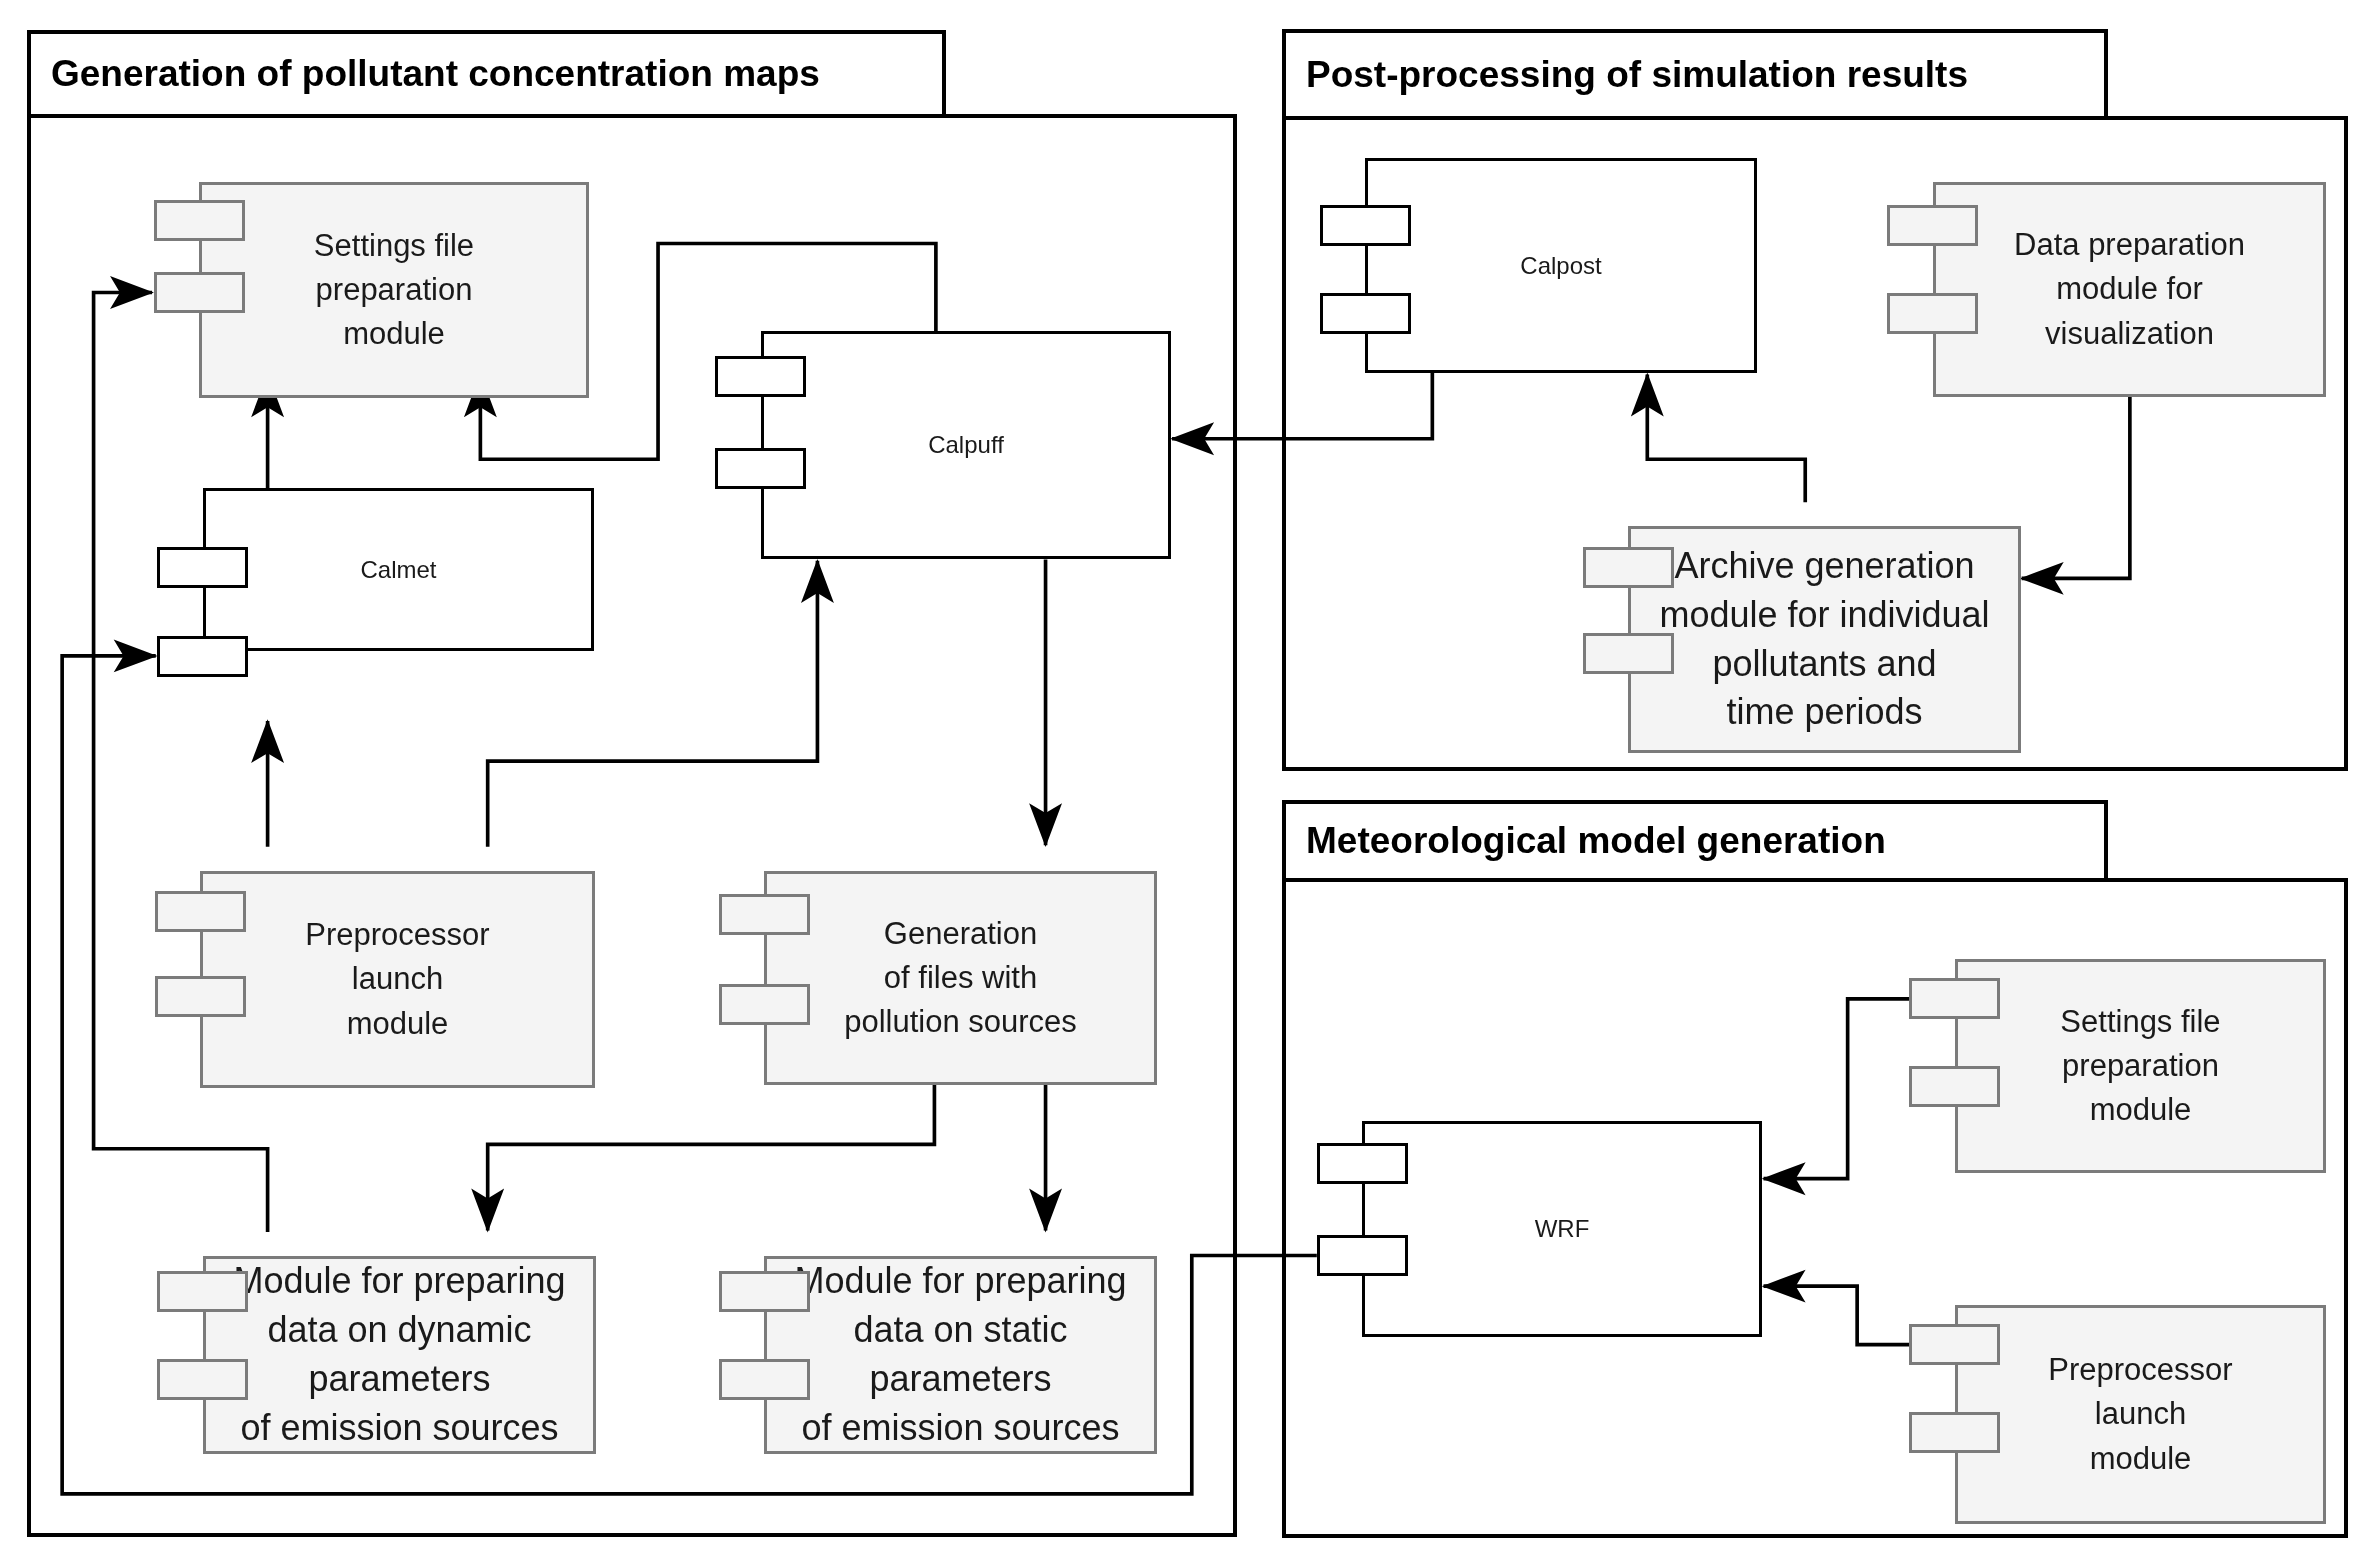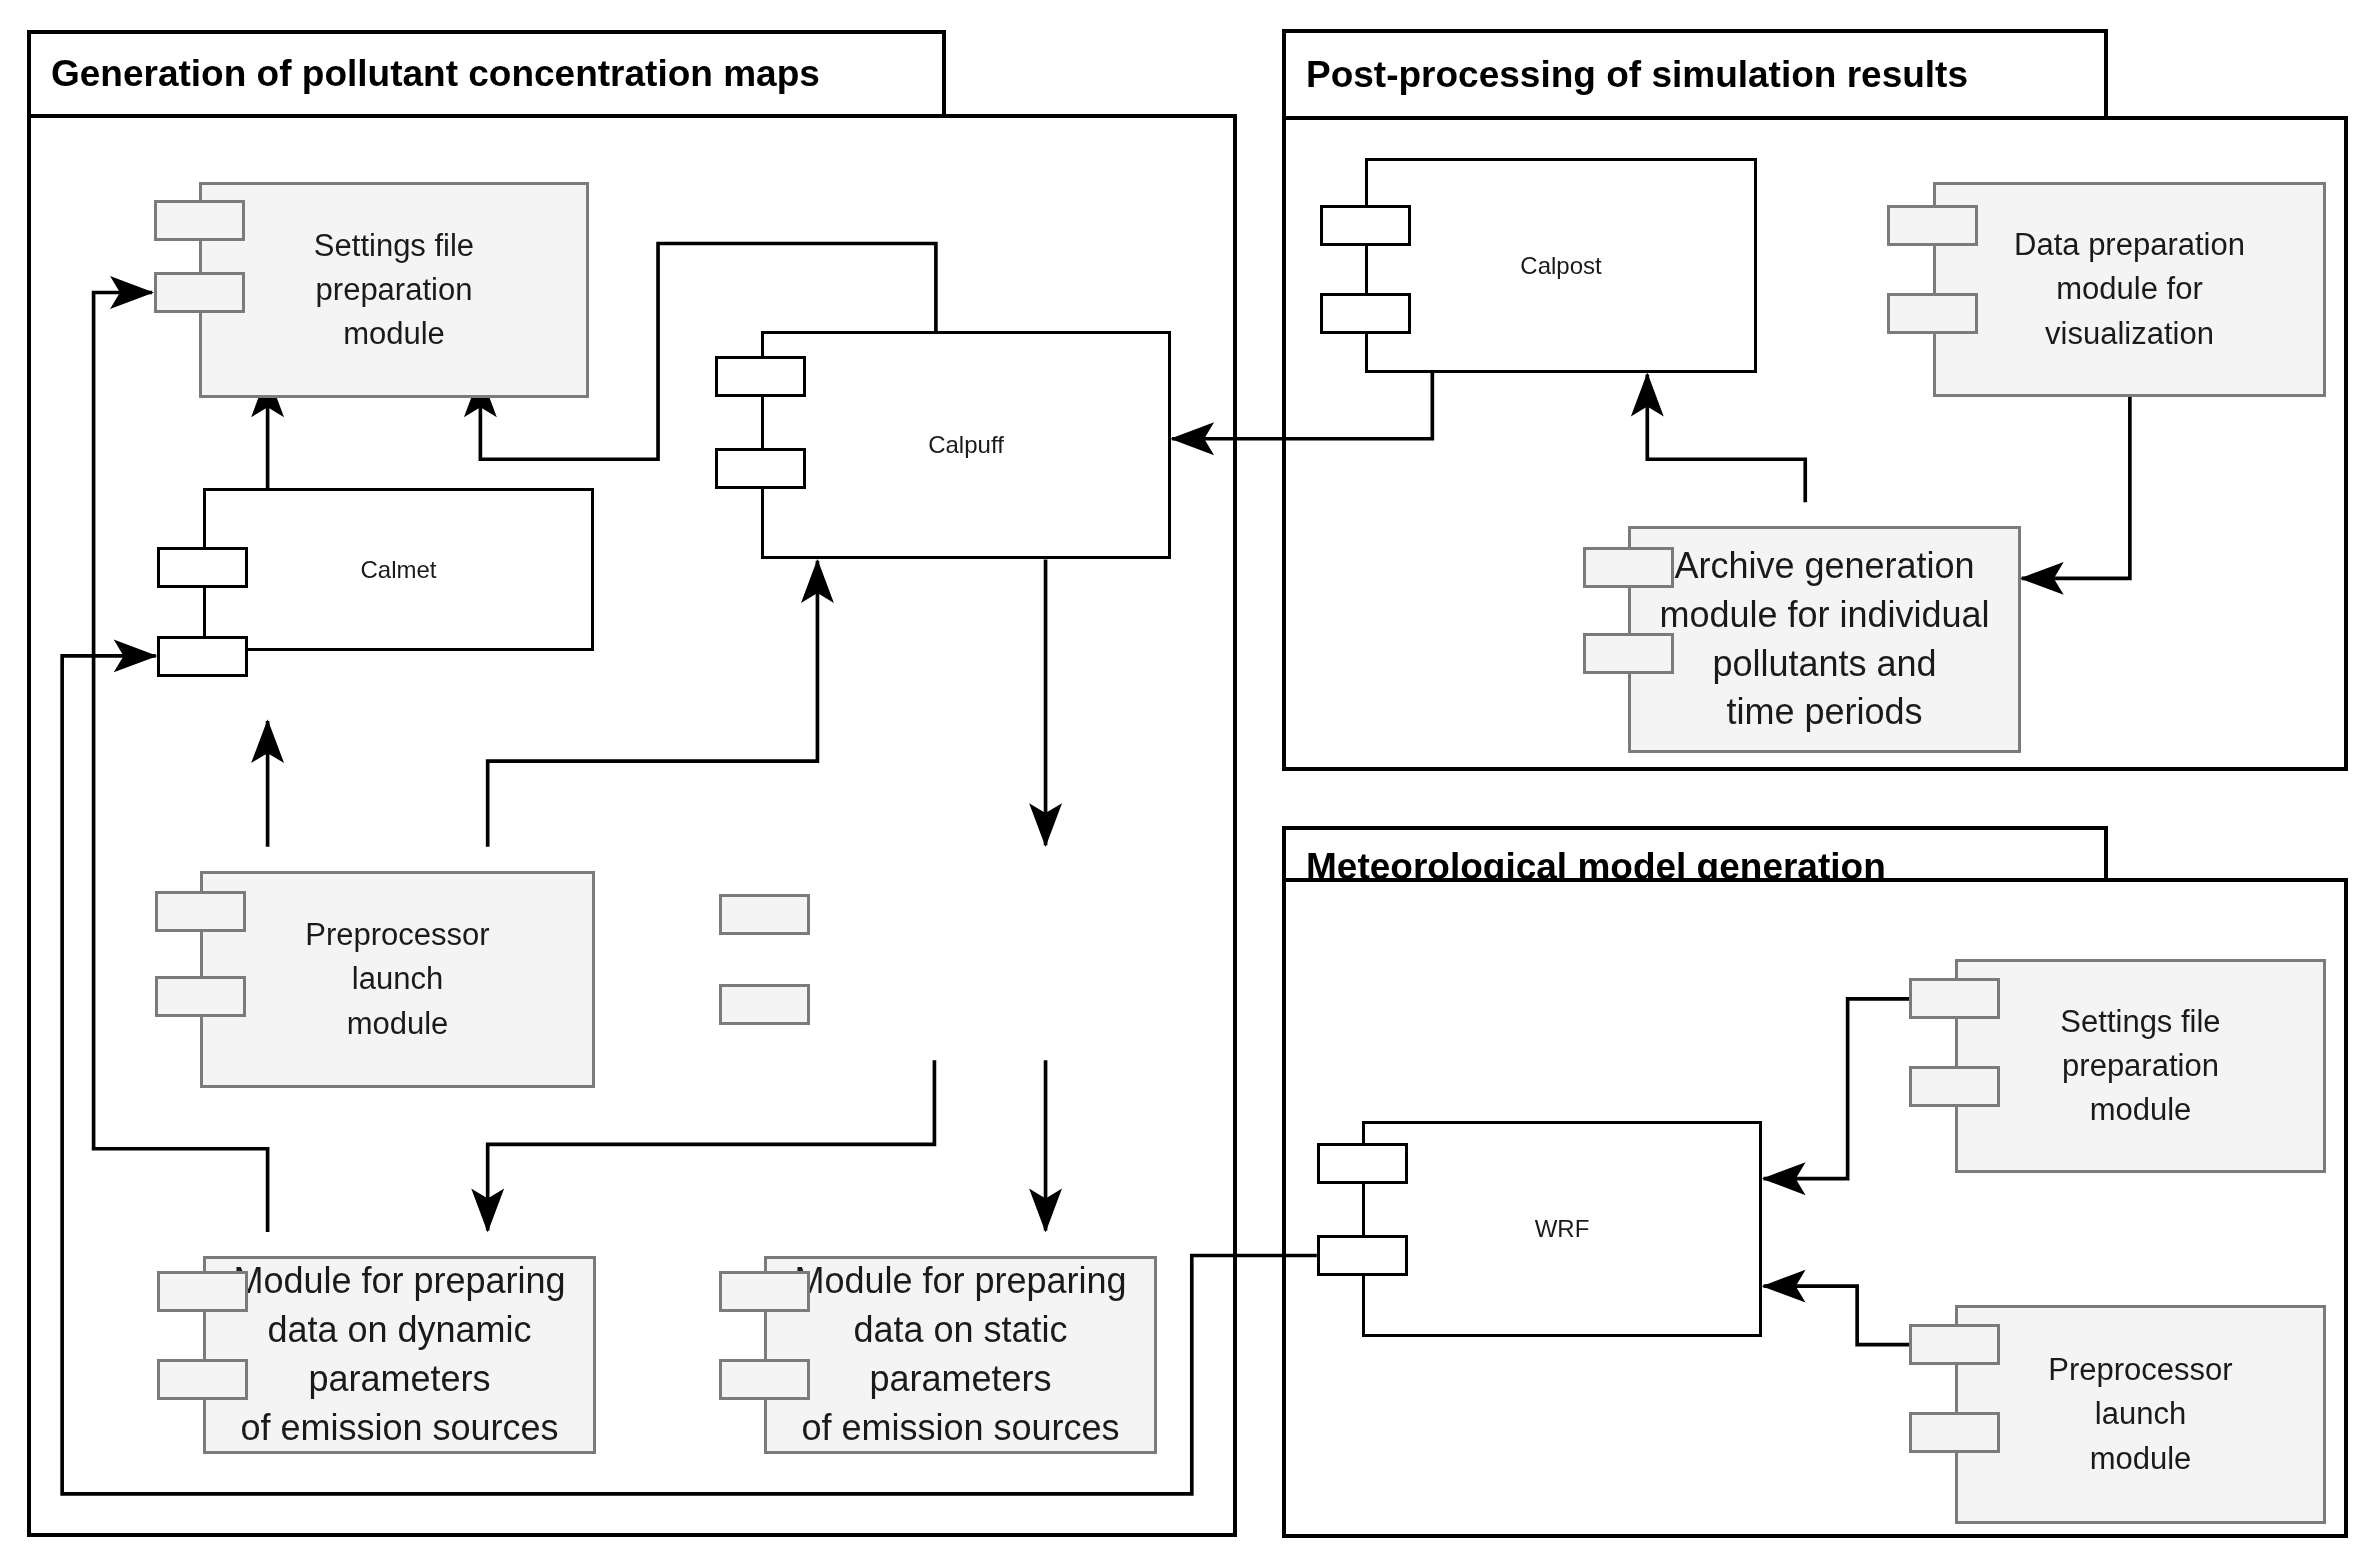--- a/index.html
+++ b/index.html
@@ -34,21 +34,21 @@
   <div class="pkg-tab" style="left:27px;top:30px;width:919px;height:88px;">
     <span class="pkg-title">Generation of pollutant concentration maps</span>
   </div>
   <div class="pkg-body" style="left:27px;top:114px;width:1210px;height:1423px;"></div>
 
   <div class="pkg-tab" style="left:1282px;top:28.5px;width:826px;height:92px;">
     <span class="pkg-title">Post-processing of simulation results</span>
   </div>
   <div class="pkg-body" style="left:1282px;top:116px;width:1066px;height:655px;"></div>
 
-  <div class="pkg-tab" style="left:1282px;top:800px;width:826px;height:82px;margin-top:26px;">
+  <div class="pkg-tab" style="left:1282px;top:800px;width:826px;height:82px;">
     <span class="pkg-title">Meteorological model generation</span>
   </div>
   <div class="pkg-body" style="left:1282px;top:878px;width:1066px;height:660px;"></div>
 
   <svg class="conn-layer" width="2377" height="1567" viewBox="0 0 3251 2143">
     <defs>
       <marker id="arrow" markerUnits="strokeWidth" markerWidth="13" markerHeight="10" refX="12" refY="5" orient="auto">
         <path d="M0.5,0.5 L12.5,5 L0.5,9.5 L3.2,5 Z" fill="#000"></path>
       </marker>
     </defs>
@@ -78,20 +78,25 @@
   <div class="comp system" style="left:761px;top:331px;width:410px;height:228px;">
     <div class="label">Calpuff</div>
   </div>
   <div class="comp system" style="left:203px;top:488px;width:391px;height:163px;">
     <div class="label">Calmet</div>
   </div>
   <div class="comp module" style="left:200px;top:847px;width:395px;height:217px;">
     <div class="label">Preprocessor
 launch
 module</div>
+  </div>
+  <div class="comp module" style="left:764px;top:847px;width:393px;height:214px;">
+    <div class="label">Generation
+of files with
+pollution sources</div>
   </div>
   <div class="comp module dense" style="left:203px;top:1232px;width:393px;height:198px;">
     <div class="label">Module for preparing
 data on dynamic
 parameters
 of emission sources</div>
   </div>
   <div class="comp module dense" style="left:764px;top:1232px;width:393px;height:198px;">
     <div class="label">Module for preparing
 data on static

